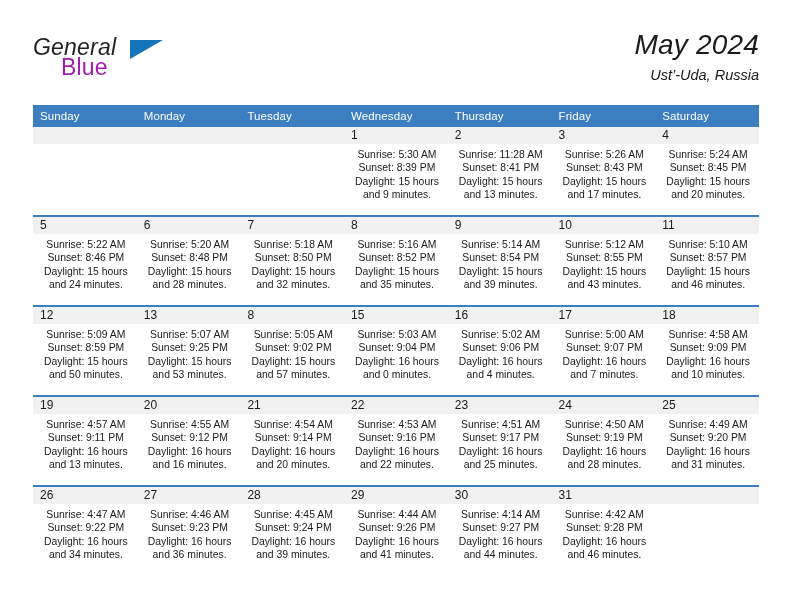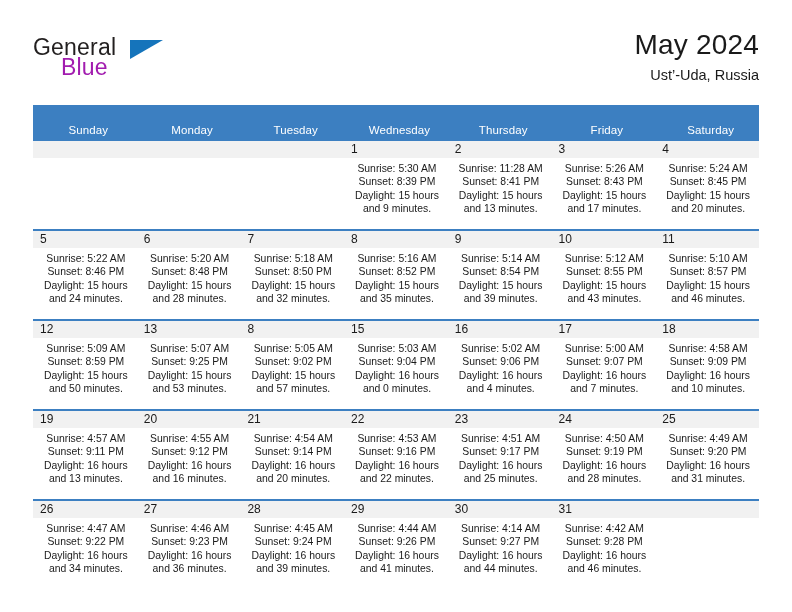--- a/index.html
+++ b/index.html
@@ -39,20 +39,21 @@
     height: 54px;
   }
   .logo-general {
     position: absolute;
     left: 0;
     top: 0;
     font-size: 23px;
     letter-spacing: 0.2px;
     color: #221f1f;
     font-family: "Liberation Sans", sans-serif;
+    font-style: italic;
   }
   .logo-blue {
     position: absolute;
     left: 28px;
     top: 20px;
     font-size: 23px;
     letter-spacing: 0.2px;
     color: #a21caf;
     font-family: "Liberation Sans", sans-serif;
   }
@@ -64,20 +65,21 @@
     height: 0;
     border-left: 33px solid #1574bb;
     border-bottom: 19px solid transparent;
   }
 
   .title-block {
     position: absolute;
     right: 0;
     top: 0;
     text-align: right;
+    font-style: italic;
   }
   .cal-title {
     font-size: 28px;
     font-weight: normal;
     color: #1a1a1a;
     line-height: 34px;
     letter-spacing: 0.2px;
     white-space: nowrap;
   }
   .cal-subtitle {
@@ -96,22 +98,22 @@
     width: 726px;
     border-collapse: collapse;
     table-layout: fixed;
   }
 
   .calendar th {
     background: #3c7fc1;
     color: #ffffff;
     font-size: 11.5px;
     font-weight: normal;
-    text-align: center;
-    padding: 19px 0 5px 7px;
+    text-align: left;
+    padding: 5px 0 5px 7px;
     height: 12px;
     letter-spacing: 0.1px;
   }
 
   .calendar td {
     width: 103.71px;
     vertical-align: top;
     padding: 0;
     border-top: 2px solid #3c7fc1;
   }

